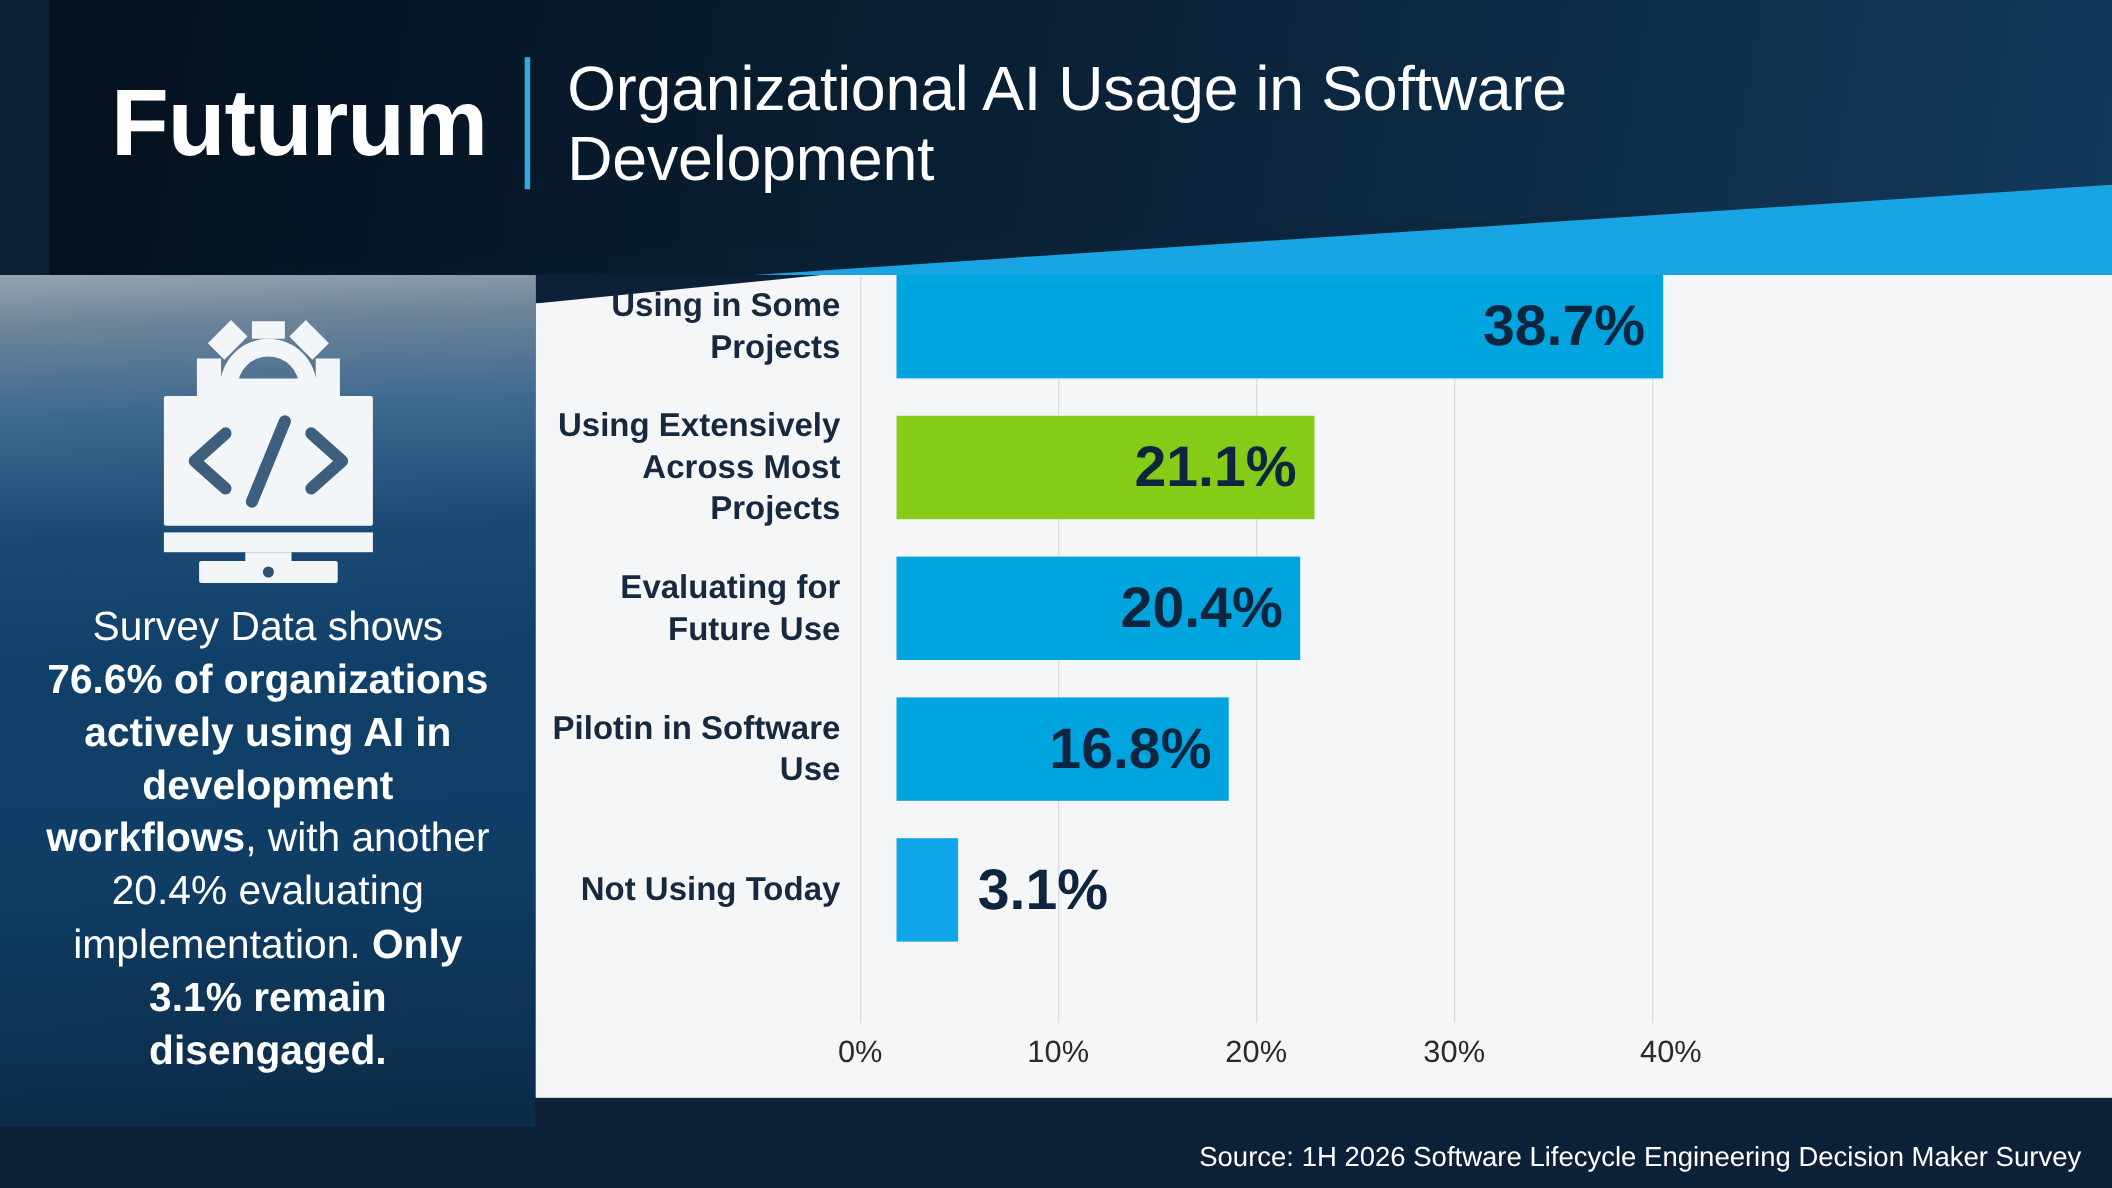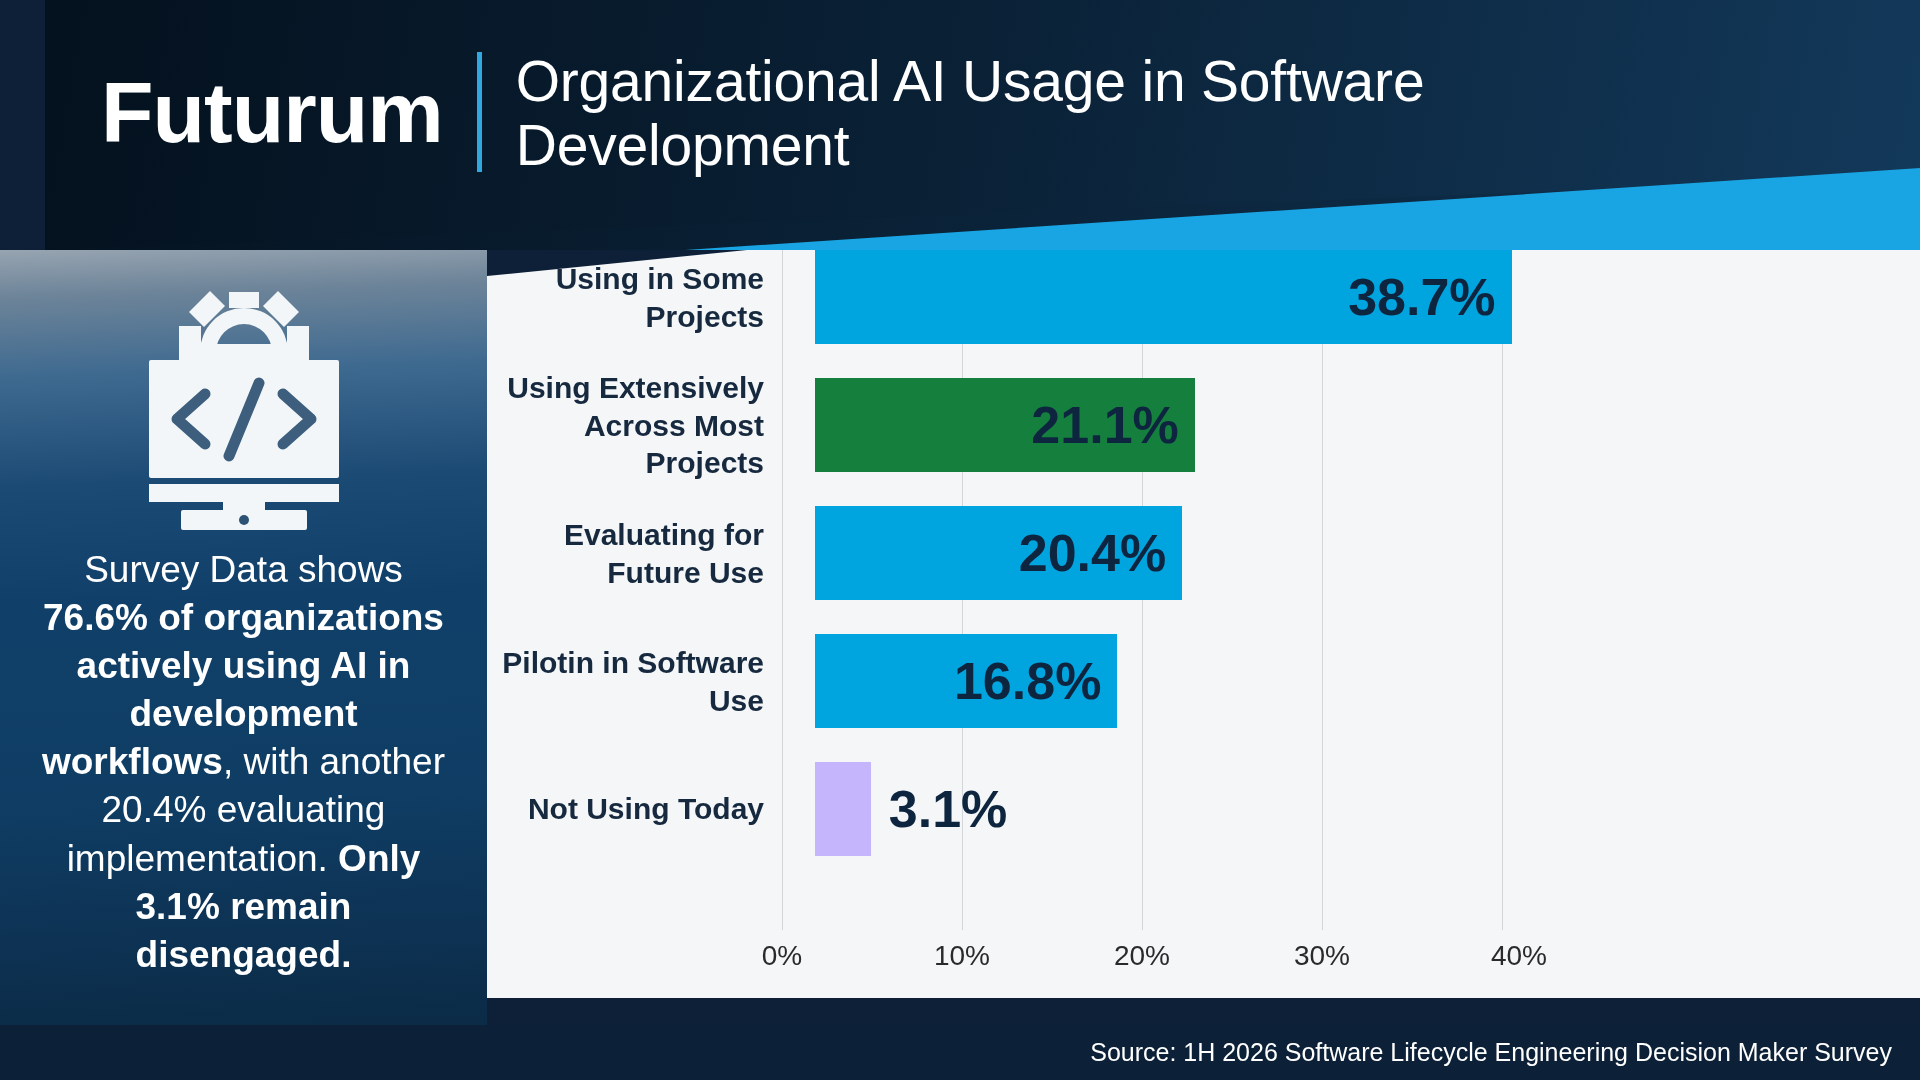--- a/index.html
+++ b/index.html
@@ -270,36 +270,36 @@
           <div class="gridline" style="left: 180px;"></div>
           <div class="gridline" style="left: 360px;"></div>
           <div class="gridline" style="left: 540px;"></div>
           <div class="gridline" style="left: 720px;"></div>
           <div class="bar-row" style="top: 0px;">
             <div class="bar" style="width: 696.6px; background: rgb(0, 165, 224);">
               <span class="bar-value" style="color: rgb(14, 37, 64);">38.7%</span>
             </div>
           </div>
           <div class="bar-row" style="top: 128px;">
-            <div class="bar" style="width: 379.8px; background: #15803d;">
+            <div class="bar" style="width: 379.8px; background: #84cc16;">
               <span class="bar-value" style="color: rgb(14, 37, 64);">21.1%</span>
             </div>
           </div>
           <div class="bar-row" style="top: 256px;">
             <div class="bar" style="width: 367.2px; background: rgb(0, 165, 224);">
               <span class="bar-value" style="color: rgb(14, 37, 64);">20.4%</span>
             </div>
           </div>
           <div class="bar-row" style="top: 384px;">
             <div class="bar" style="width: 302.4px; background: rgb(0, 165, 224);">
               <span class="bar-value" style="color: rgb(14, 37, 64);">16.8%</span>
             </div>
           </div>
           <div class="bar-row" style="top: 512px;">
-            <div class="bar" style="width: 55.8px; background: #c4b5fd; text-align: right;">
+            <div class="bar" style="width: 55.8px; background: #0ea5e9; text-align: right;">
               <span class="bar-value outside" style="color: rgb(14, 37, 64);">3.1%</span>
             </div>
           </div>
           <div class="tick" style="left: 0px;">0%</div>
           <div class="tick" style="left: 180px;">10%</div>
           <div class="tick" style="left: 360px;">20%</div>
           <div class="tick" style="left: 540px;">30%</div>
           <div class="tick" style="left: 720px; margin-left: 17px;">40%</div>
         </div>
     </div>

